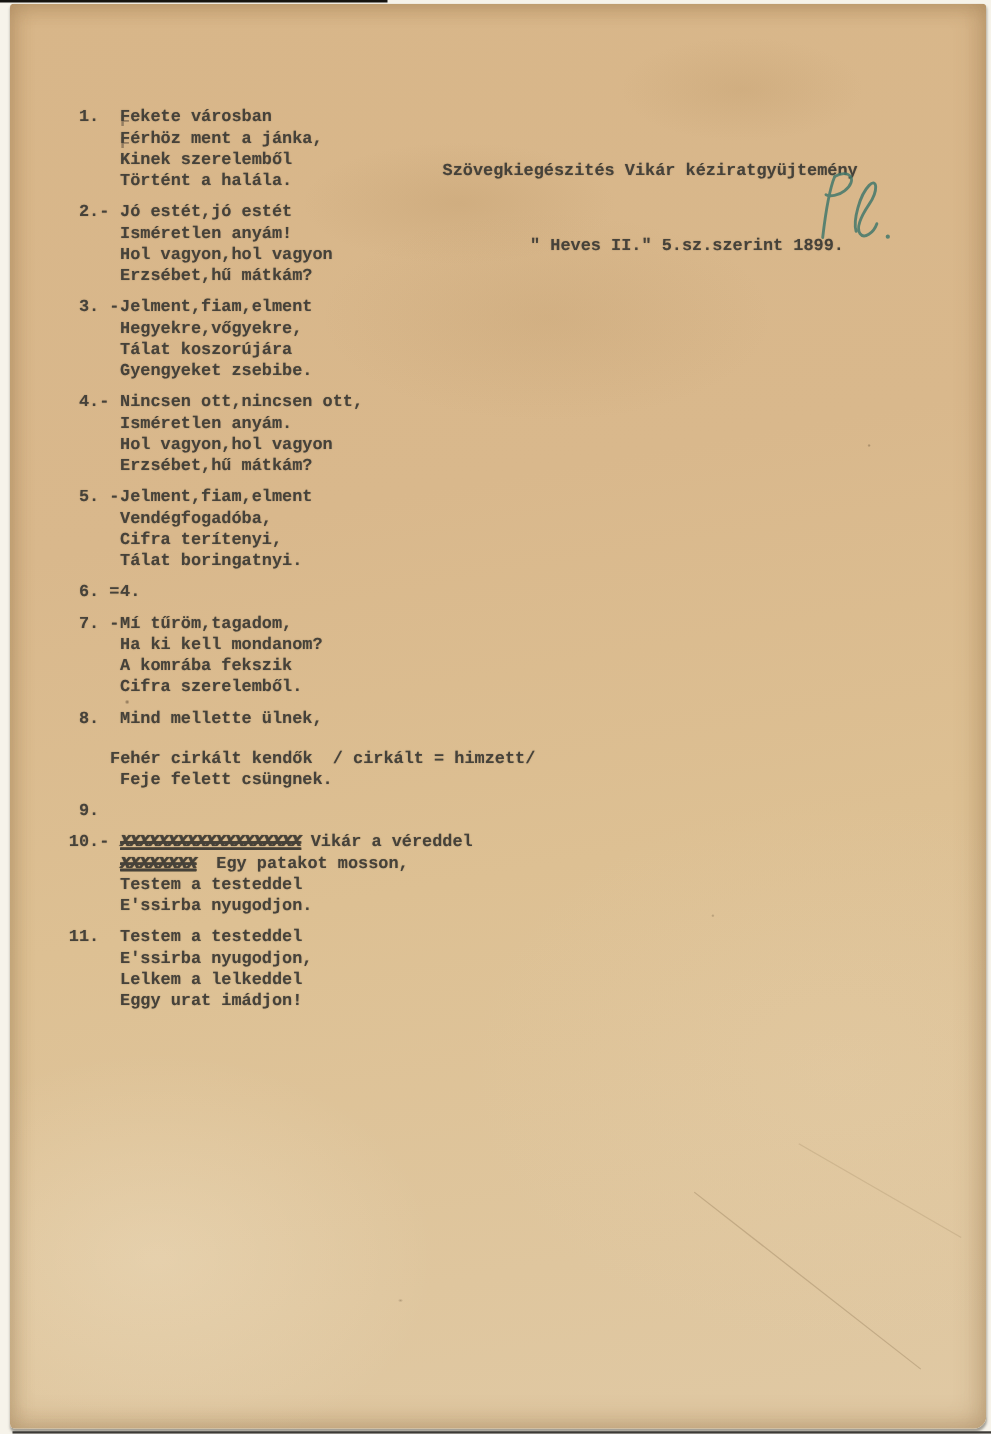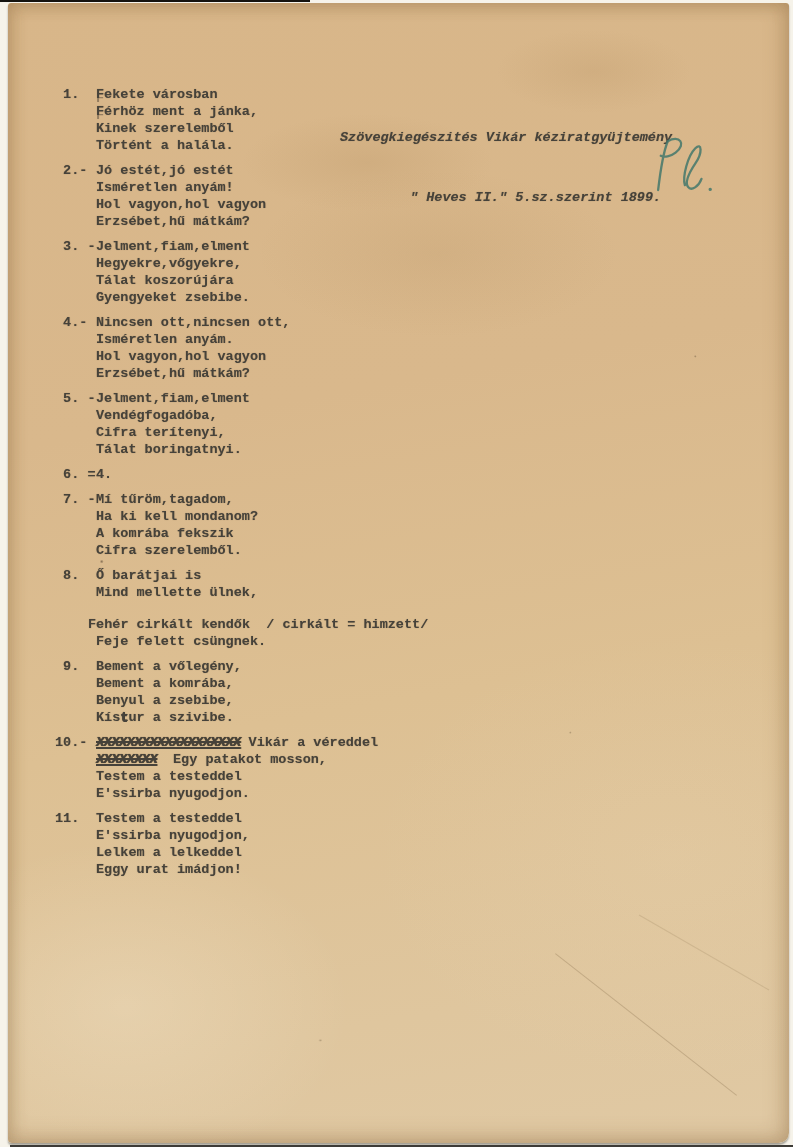--- a/index.html
+++ b/index.html
@@ -35,24 +35,23 @@
       0 2px 2px rgba(60,55,45,.45);
     border-radius:3px 3px 10px 4px;
   }
   .crease{position:absolute;background:rgba(120,95,60,.28);height:1px;z-index:2;}
   .crease.c1{width:230px;right:28px;bottom:118px;transform:rotate(38deg);}
   .crease.c2{width:150px;right:10px;bottom:190px;transform:rotate(30deg);opacity:.6;}
 
   .ink{color:#46423a;text-shadow:0 0 1px rgba(70,60,45,.45);}
 
   .typed-header{
-    position:absolute;left:340px;top:88px;z-index:4;
+    position:absolute;left:354px;top:88px;z-index:4;
     font-size:13.5px;line-height:20px;font-weight:700;
     white-space:pre;
-    font-style:italic;
   }
   .typed-header .line2{margin-left:70px;}
 
   .handwritten{
     position:absolute;left:645px;top:134px;z-index:4;transform:rotate(-4deg);
   }
 
   .verses{
     position:absolute;left:55px;top:86px;z-index:4;
     font-size:13.5px;line-height:17px;font-weight:700;
@@ -162,34 +161,27 @@
       <div class="verse-lines">
         <div class="verse-line">Mí tűröm,tagadom,</div>
         <div class="verse-line">Ha ki kell mondanom?</div>
         <div class="verse-line">A komrába fekszik</div>
         <div class="verse-line">Cifra szerelemből.</div>
       </div>
     </div>
     <div class="verse">
       <div class="verse-number"> 8.</div>
       <div class="verse-lines">
-        <div class="verse-line">Ő barátjai is</div>
         <div class="verse-line">Mind mellette ülnek,</div>
         <div class="verse-line outdent"><span>Fehér cirkált kendők  / cirkált = himzett/</span></div>
         <div class="verse-line">Feje felett csüngnek.</div>
       </div>
     </div>
     <div class="verse">
       <div class="verse-number"> 9.</div>
-      <div class="verse-lines">
-        <div class="verse-line">Bement a vőlegény,</div>
-        <div class="verse-line">Bement a komrába,</div>
-        <div class="verse-line">Benyul a zsebibe,</div>
-        <div class="verse-line"><span>Kís</span><span class="blot">t</span><span>ur a szivibe.</span></div>
-      </div>
     </div>
     <div class="verse">
       <div class="verse-number">10.-</div>
       <div class="verse-lines">
         <div class="verse-line"><span class="struck">XXXXXXXXXXXXXXXXXXX</span><span> Vikár a véreddel</span></div>
         <div class="verse-line"><span class="struck">XXXXXXXX</span><span>  Egy patakot mosson,</span></div>
         <div class="verse-line">Testem a testeddel</div>
         <div class="verse-line">E'ssirba nyugodjon.</div>
       </div>
     </div>

